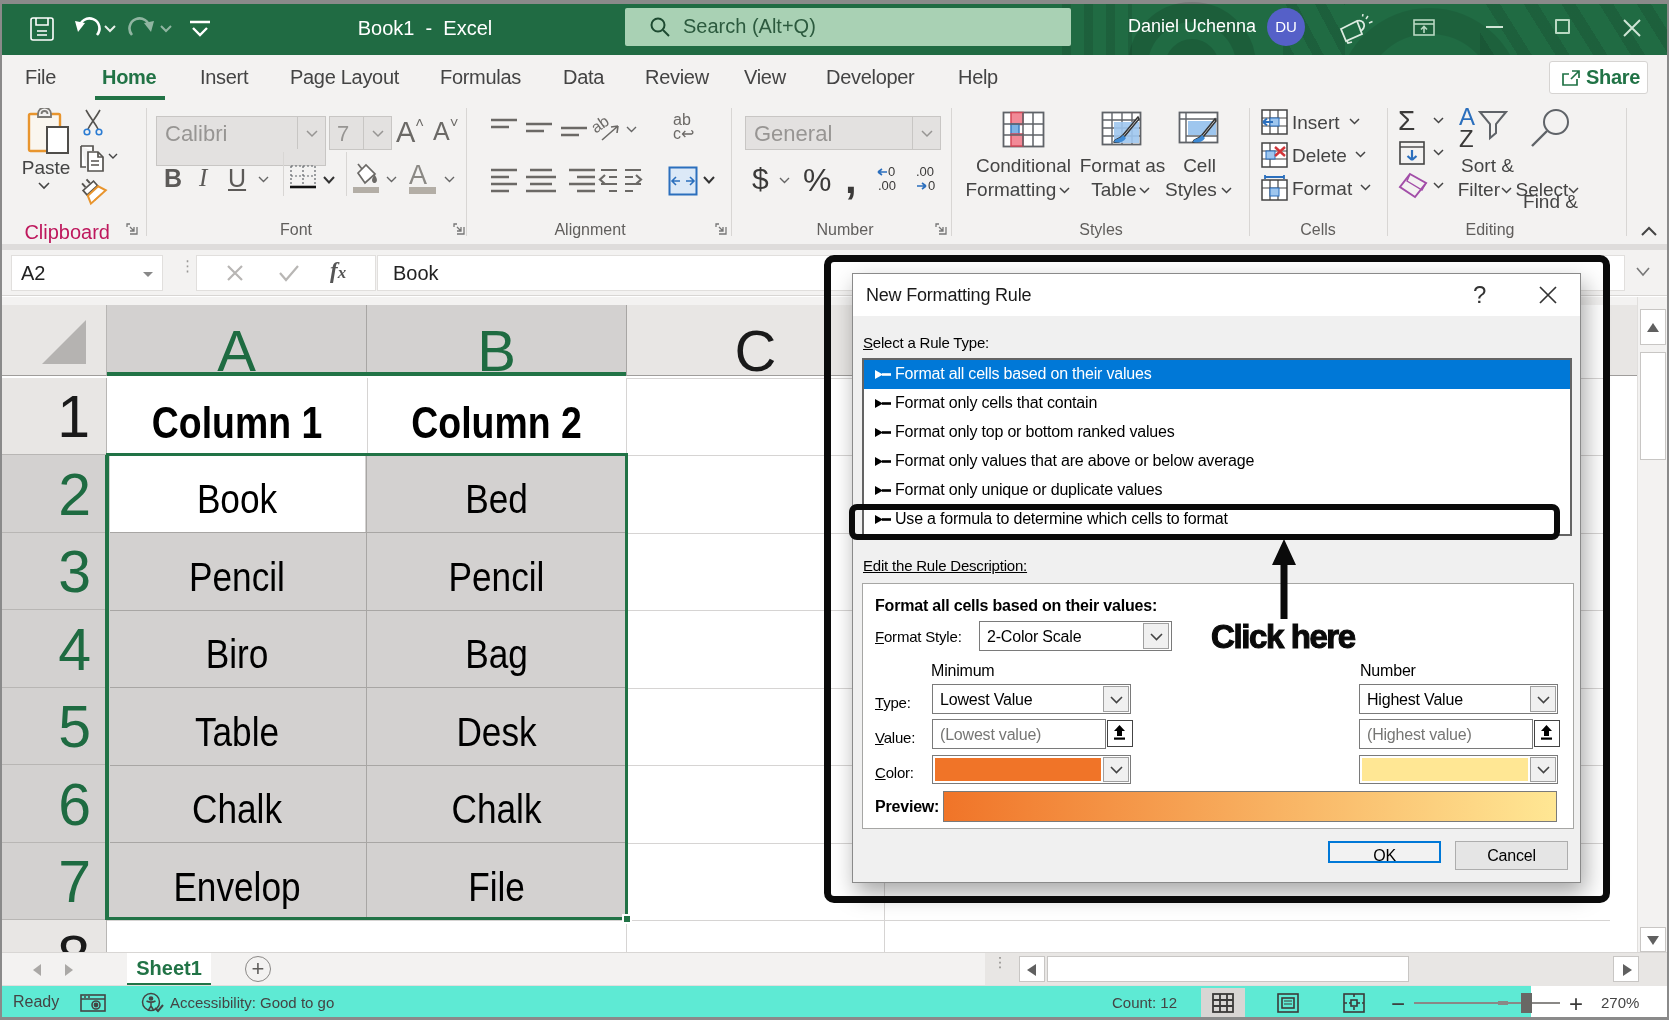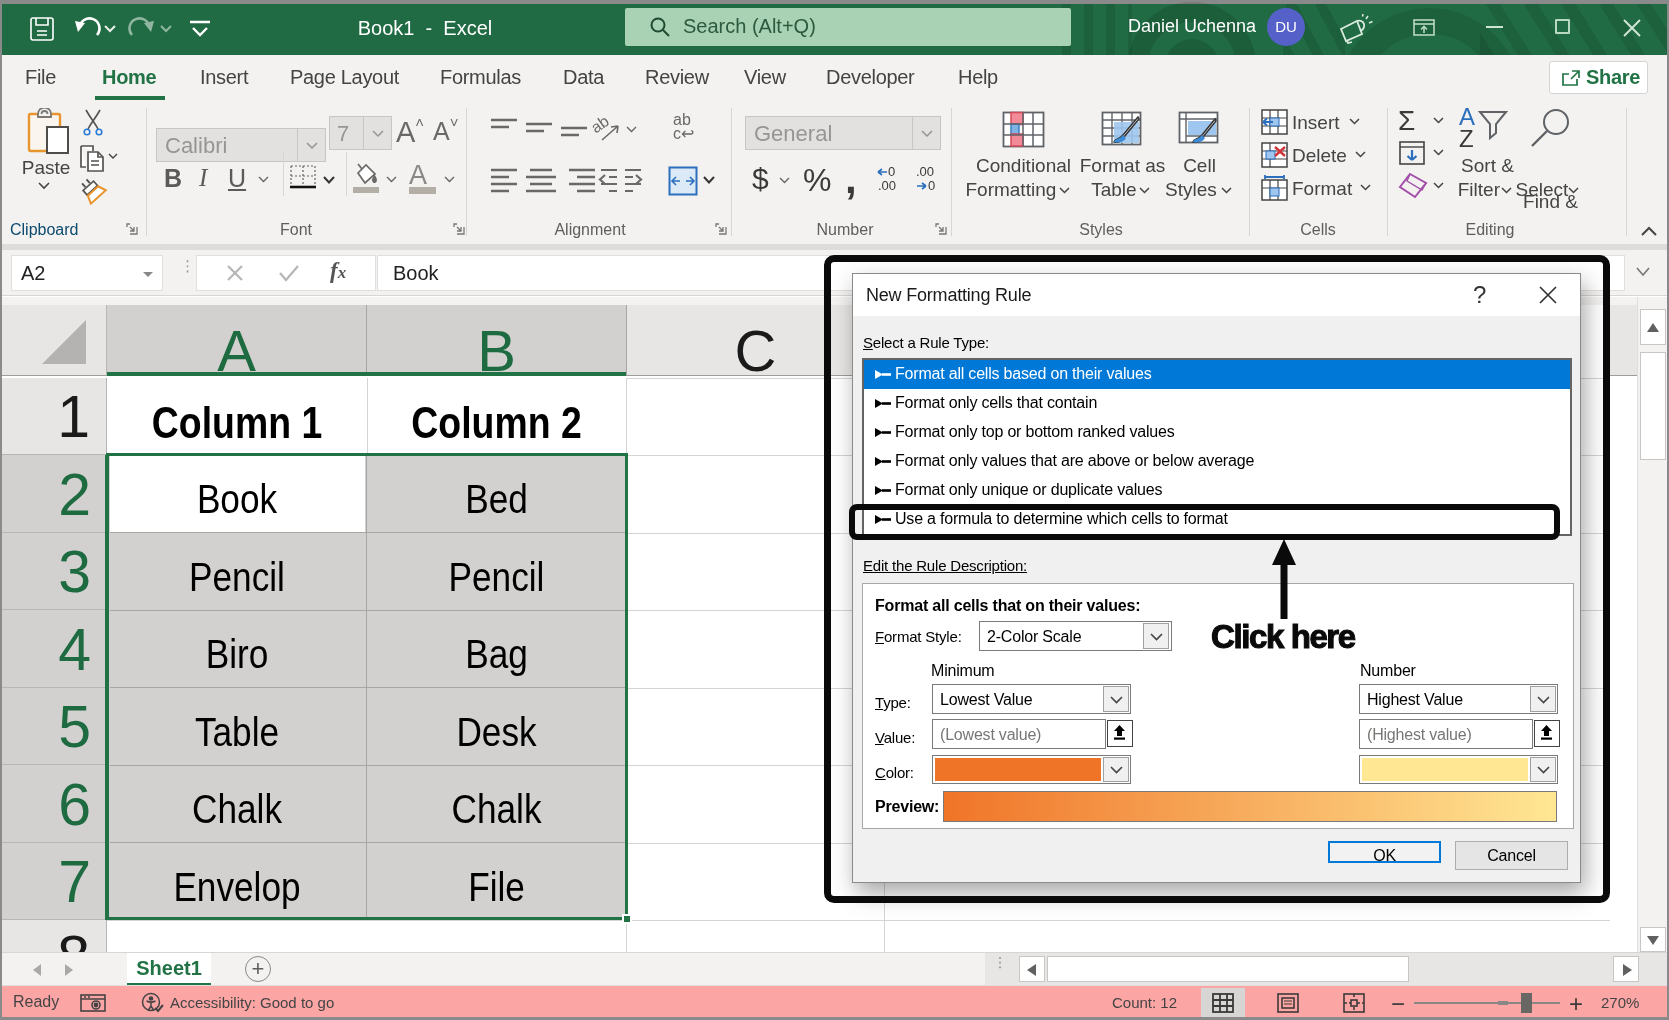--- a/index.html
+++ b/index.html
@@ -105,21 +105,21 @@
 <div class="abs" id="ribbon" style="left:0;top:100px;width:1669px;height:144px;background:#f3f2f1;color:#444;">
 
   <div class="abs" style="left:146px;top:8px;width:1px;height:128px;background:#d8d6d4;"></div>
   <div class="abs" style="left:466px;top:8px;width:1px;height:128px;background:#d8d6d4;"></div>
   <div class="abs" style="left:731px;top:8px;width:1px;height:128px;background:#d8d6d4;"></div>
   <div class="abs" style="left:951px;top:8px;width:1px;height:128px;background:#d8d6d4;"></div>
   <div class="abs" style="left:1249px;top:8px;width:1px;height:128px;background:#d8d6d4;"></div>
   <div class="abs" style="left:1387px;top:8px;width:1px;height:128px;background:#d8d6d4;"></div>
   <div class="abs" style="left:1626px;top:8px;width:1px;height:128px;background:#d8d6d4;"></div>
 
-  <div class="abs" style="left:10px;top:121px;width:100px;text-align:left;font-size:16px;color:#0c4a6e;">Clipboard</div>
+  <div class="abs" style="left:10px;top:121px;width:100px;text-align:right;font-size:20px;color:#be185d;">Clipboard</div>
   <div class="abs" style="left:246px;top:121px;width:100px;text-align:center;font-size:16px;color:#605e5c;">Font</div>
   <div class="abs" style="left:540px;top:121px;width:100px;text-align:center;font-size:16px;color:#605e5c;">Alignment</div>
   <div class="abs" style="left:795px;top:121px;width:100px;text-align:center;font-size:16px;color:#605e5c;">Number</div>
   <div class="abs" style="left:1051px;top:121px;width:100px;text-align:center;font-size:16px;color:#605e5c;">Styles</div>
   <div class="abs" style="left:1268px;top:121px;width:100px;text-align:center;font-size:16px;color:#605e5c;">Cells</div>
   <div class="abs" style="left:1440px;top:121px;width:100px;text-align:center;font-size:16px;color:#605e5c;">Editing</div>
 
   <svg class="abs" style="left:125px;top:122px;" width="14" height="14" viewBox="0 0 14 14">
       <g stroke="#777" fill="none" stroke-width="1.3">
         <path d="M2 5 V2 h3 M12 5 v7 h-7 M5 5 l4 4 M9 5 v4 h-4"></path>
@@ -176,21 +176,21 @@
 
   <svg class="abs" style="left:78px;top:76px;" width="30" height="30" viewBox="0 0 30 30">
     <g transform="rotate(-42 15 15)">
       <path d="M12 2 v5 M18 2 v5" stroke="#55534f" stroke-width="2"></path>
       <rect x="8" y="8" width="14" height="6" fill="#fff" stroke="#55534f" stroke-width="1.7"></rect>
       <path d="M8 15 h14 l3 8 h-20 z" fill="#fff" stroke="#e8952e" stroke-width="2"></path>
       <path d="M10 23 l10 0" stroke="#e8952e" stroke-width="1.4"></path>
     </g>
   </svg>
 
-  <div class="abs" style="left:156px;top:16px;width:170px;height:34px;background:#e3e1e0;border:1px solid #c8c6c4;margin-top:12px;">
+  <div class="abs" style="left:156px;top:16px;width:170px;height:50px;background:#e3e1e0;border:1px solid #c8c6c4;">
     <div class="abs" style="left:8px;top:4px;font-size:22px;color:#979593;">Calibri</div>
     <div class="abs" style="left:140px;top:0;width:29px;height:32px;border-left:1px solid #c8c6c4;"></div>
     <svg class="abs" style="left:149px;top:13px;" width="12" height="8" viewBox="0 0 12 8">
         <path d="M1 1 L6 6 L11 1" fill="none" stroke="#979593" stroke-width="1.5"></path>
       </svg>
   </div>
   <div class="abs" style="left:329px;top:16px;width:63px;height:34px;background:#e3e1e0;border:1px solid #c8c6c4;">
     <div class="abs" style="left:7px;top:4px;font-size:22px;color:#979593;">7</div>
     <div class="abs" style="left:33px;top:0;width:28px;height:32px;border-left:1px solid #c8c6c4;"></div>
     <svg class="abs" style="left:42px;top:13px;" width="12" height="8" viewBox="0 0 12 8">
@@ -528,21 +528,21 @@
       </svg>
   </div>
   <div class="abs" style="left:1047px;top:3px;width:362px;height:26px;background:#fff;border:1px solid #c8c6c4;"></div>
   <div class="abs" style="left:1613px;top:3px;width:26px;height:26px;background:#fff;border:1px solid #c8c6c4;">
     <svg class="abs" style="left:9px;top:7px;" width="9" height="12" viewBox="0 0 9 12">
         <path d="M0 0 L9 6 L0 12 Z" fill="#606060"></path>
       </svg>
   </div>
 </div>
 
-<div class="abs" id="statusbar" style="left:0;top:985px;width:1669px;height:35px;background:#fca5a5;border-top:1px solid #e1dfdd;color:#444;font-size:15px;">
+<div class="abs" id="statusbar" style="left:0;top:985px;width:1531px;height:35px;background:#5eead4;border-top:1px solid #e1dfdd;color:#444;font-size:15px;">
   <div class="abs" style="left:13px;top:7px;font-size:16px;">Ready</div>
   <svg class="abs" style="left:80px;top:7px;" width="26" height="20" viewBox="0 0 26 20">
     <g fill="none" stroke="#444" stroke-width="1.6">
       <rect x="1" y="2" width="24" height="16"></rect>
       <path d="M1 6 h24 M4 4 h2 M8 4 h2"></path>
       <circle cx="16" cy="12" r="4"></circle>
       <circle cx="16" cy="12" r="1.6" fill="#444"></circle>
     </g>
   </svg>
   <svg class="abs" style="left:140px;top:6px;" width="24" height="24" viewBox="0 0 24 24">
@@ -636,21 +636,21 @@
           <path d="M0 0 L8 4.5 L0 9 Z" fill="#000"></path>
           <rect x="7" y="3.2" width="9" height="2.6" fill="#000"></rect>
         </svg>
       <div class="abs" style="left:31px;top:5px;">Use a formula to determine which cells to format</div>
     </div>
   </div>
 
   <div class="abs" style="left:10px;top:283px;font-size:15px;text-decoration:underline;"><span style="text-decoration:underline;">E</span>dit the Rule Description:</div>
 
   <div class="abs" style="left:9px;top:309px;width:712px;height:246px;background:#fff;border:1px solid #a6a6a4;">
-    <div class="abs" style="left:12px;top:13px;font-size:16px;font-weight:bold;">Format all cells that on their values:</div>
+    <div class="abs" style="left:12px;top:13px;font-size:16px;font-weight:bold;">Format all cells based on their values:</div>
     <div class="abs" style="left:12px;top:44px;font-size:15px;"><span style="text-decoration:underline;">F</span>ormat Style:</div>
     <div class="abs" style="left:116px;top:37px;width:193px;height:30px;background:#fff;border:1px solid #7a7a7a;">
       <div class="abs" style="left:7px;top:6px;">2-Color Scale</div>
       <div class="abs" style="left:163px;top:1px;width:26px;height:26px;background:#f0f0f0;border:1px solid #a0a0a0;">
         <svg class="abs" style="left:6px;top:9px;" width="13" height="8" viewBox="0 0 13 8">
             <path d="M1 1 L6.5 6.5 L12 1" fill="none" stroke="#444" stroke-width="1.6"></path>
           </svg>
       </div>
     </div>
     <div class="abs" style="left:68px;top:78px;">Minimum</div>

